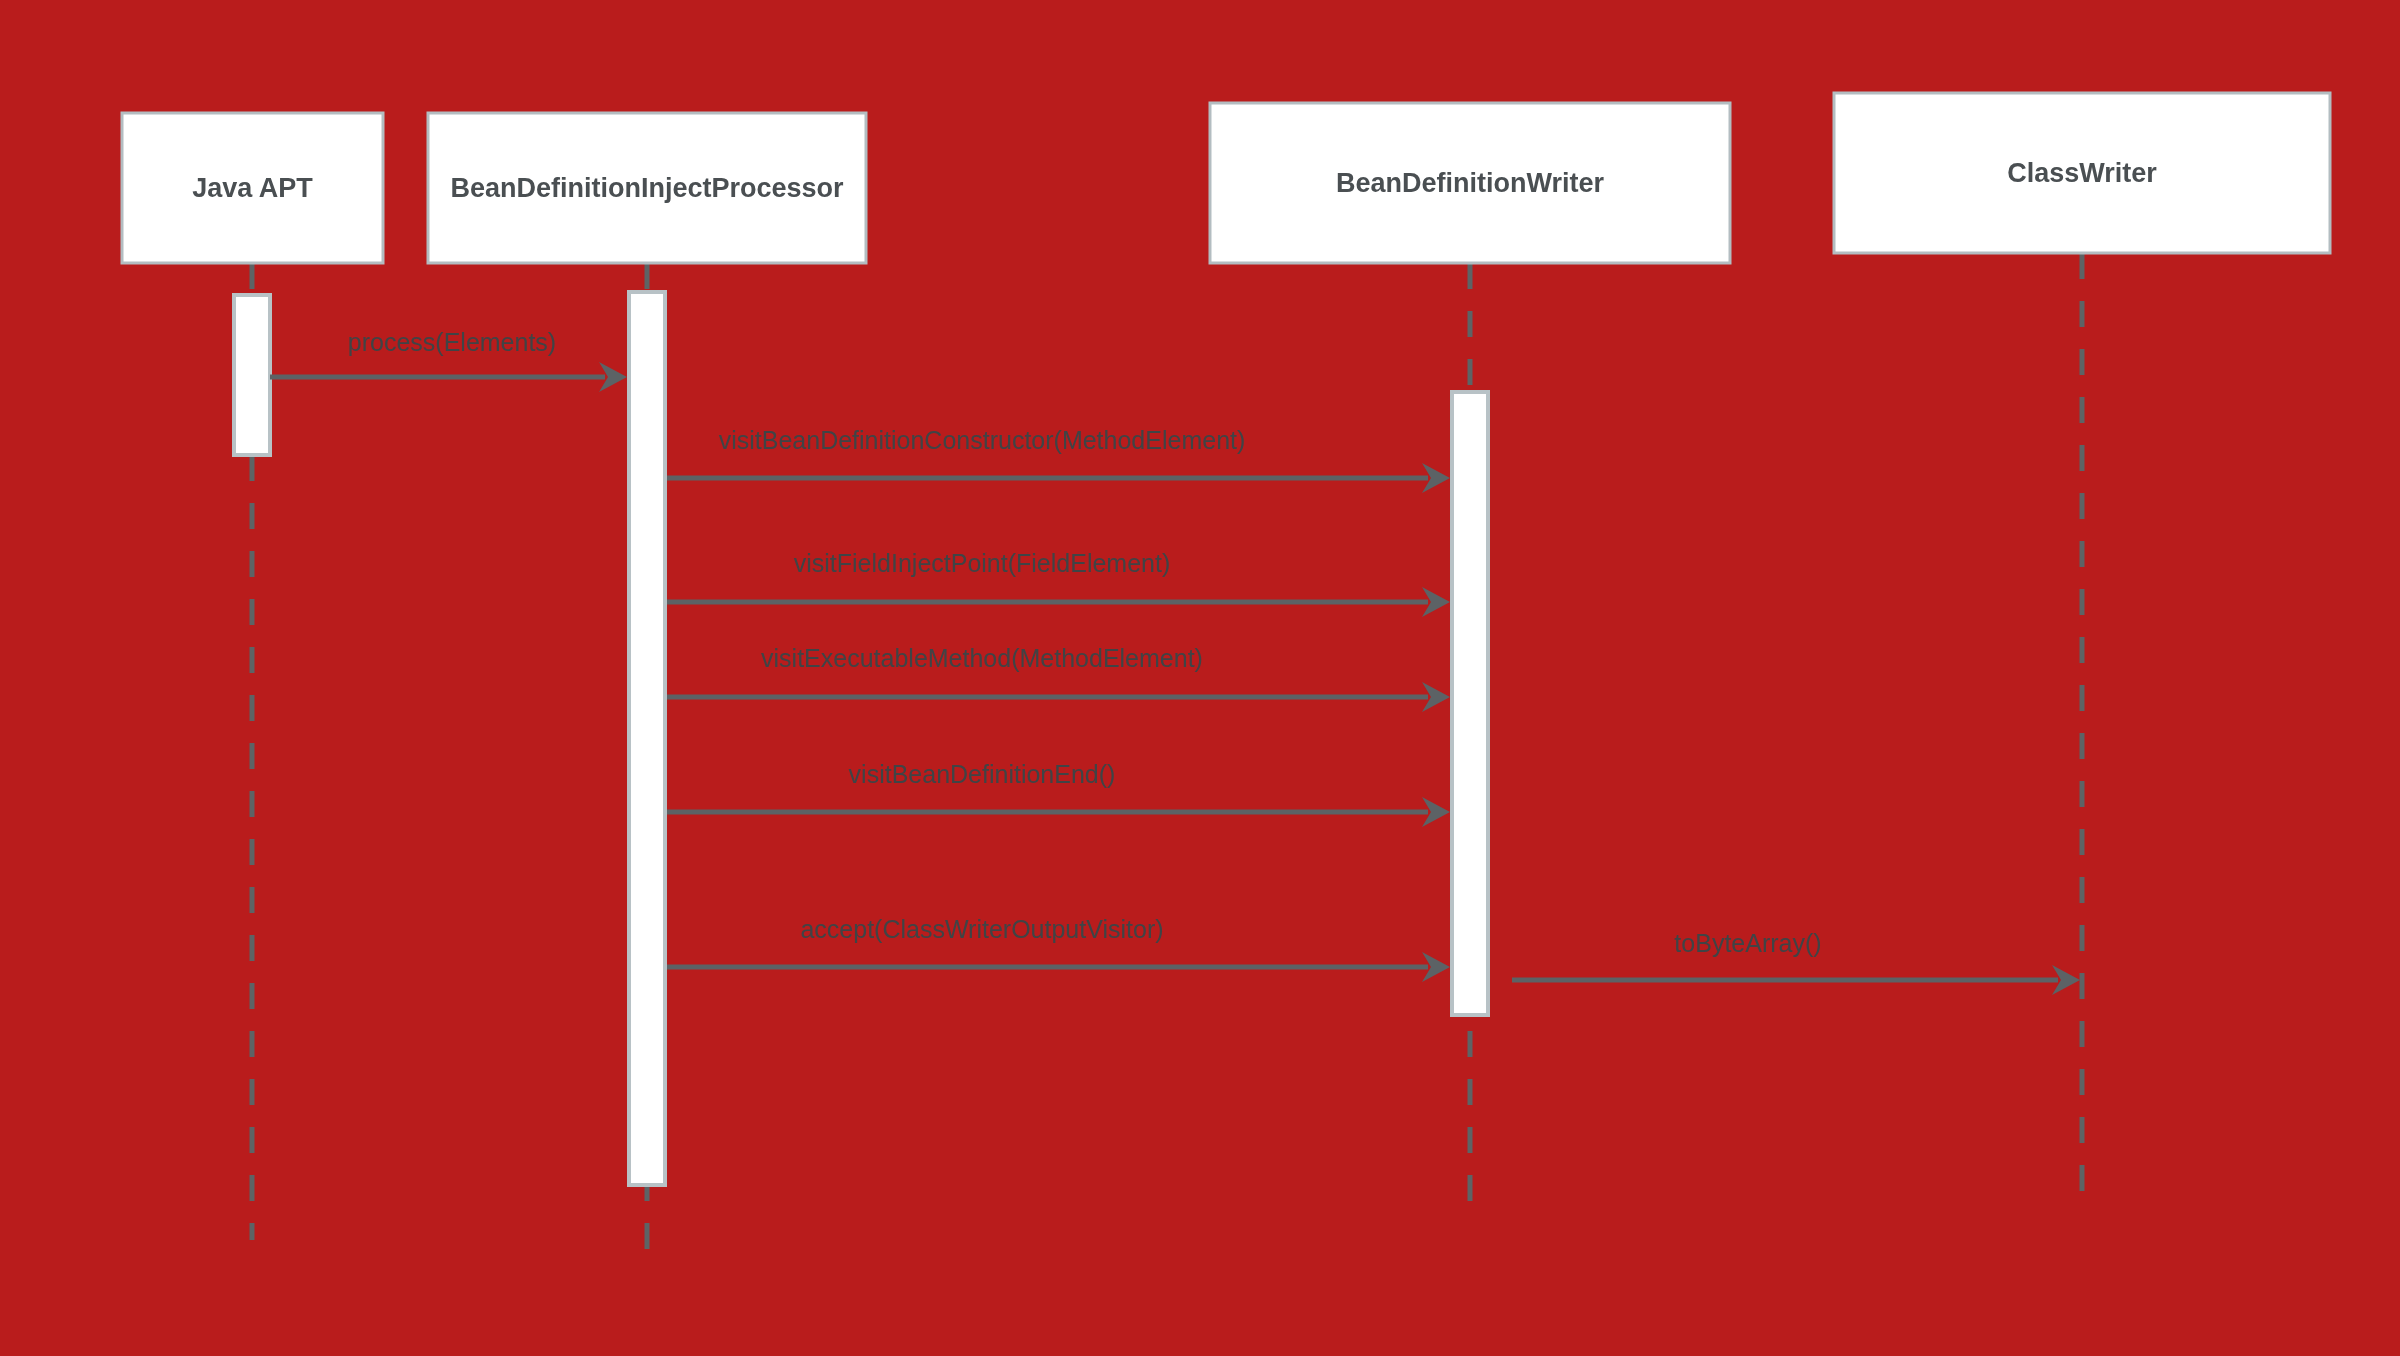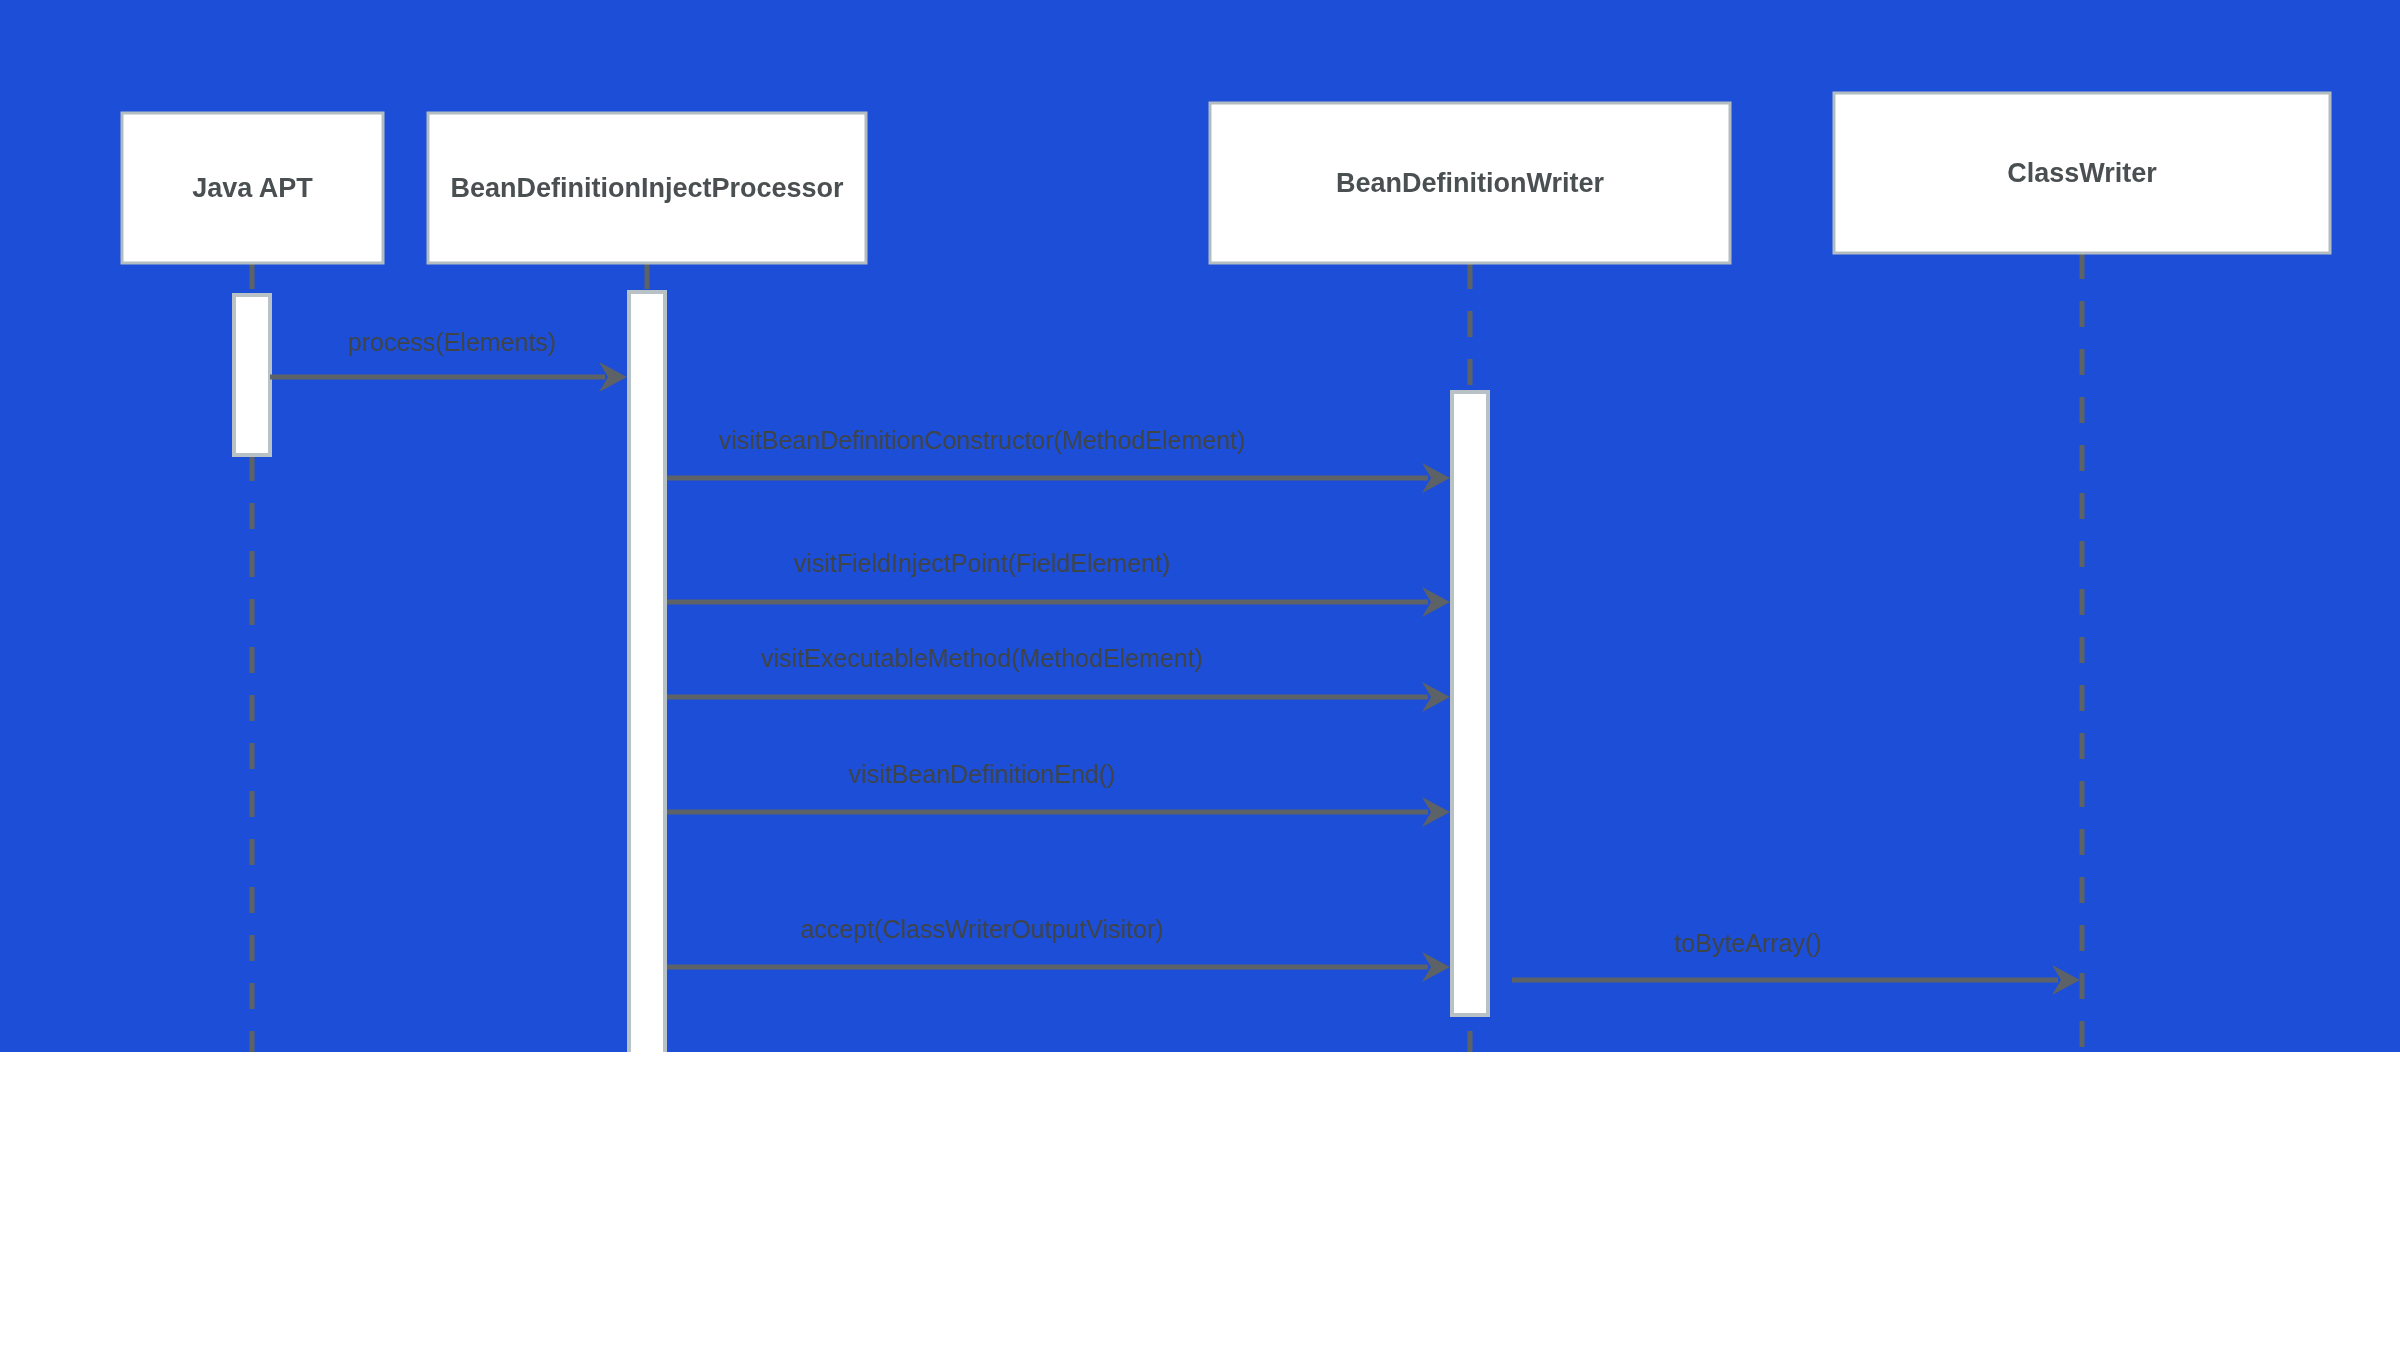--- a/index.html
+++ b/index.html
@@ -6,22 +6,22 @@
     margin: 0;
     padding: 0;
     background: #ffffff;
   }
   body {
     font-family: "Liberation Sans", sans-serif;
   }
   #canvas {
     position: relative;
     width: 2400px;
-    height: 1052px;
-    background: #1d4ed8;
+    height: 1356px;
+    background: #b91c1c;
     overflow: hidden;
   }
   #diagram-svg {
     position: absolute;
     left: 0;
     top: 0;
     width: 2400px;
     height: 1356px;
   }
   .participant-label {

